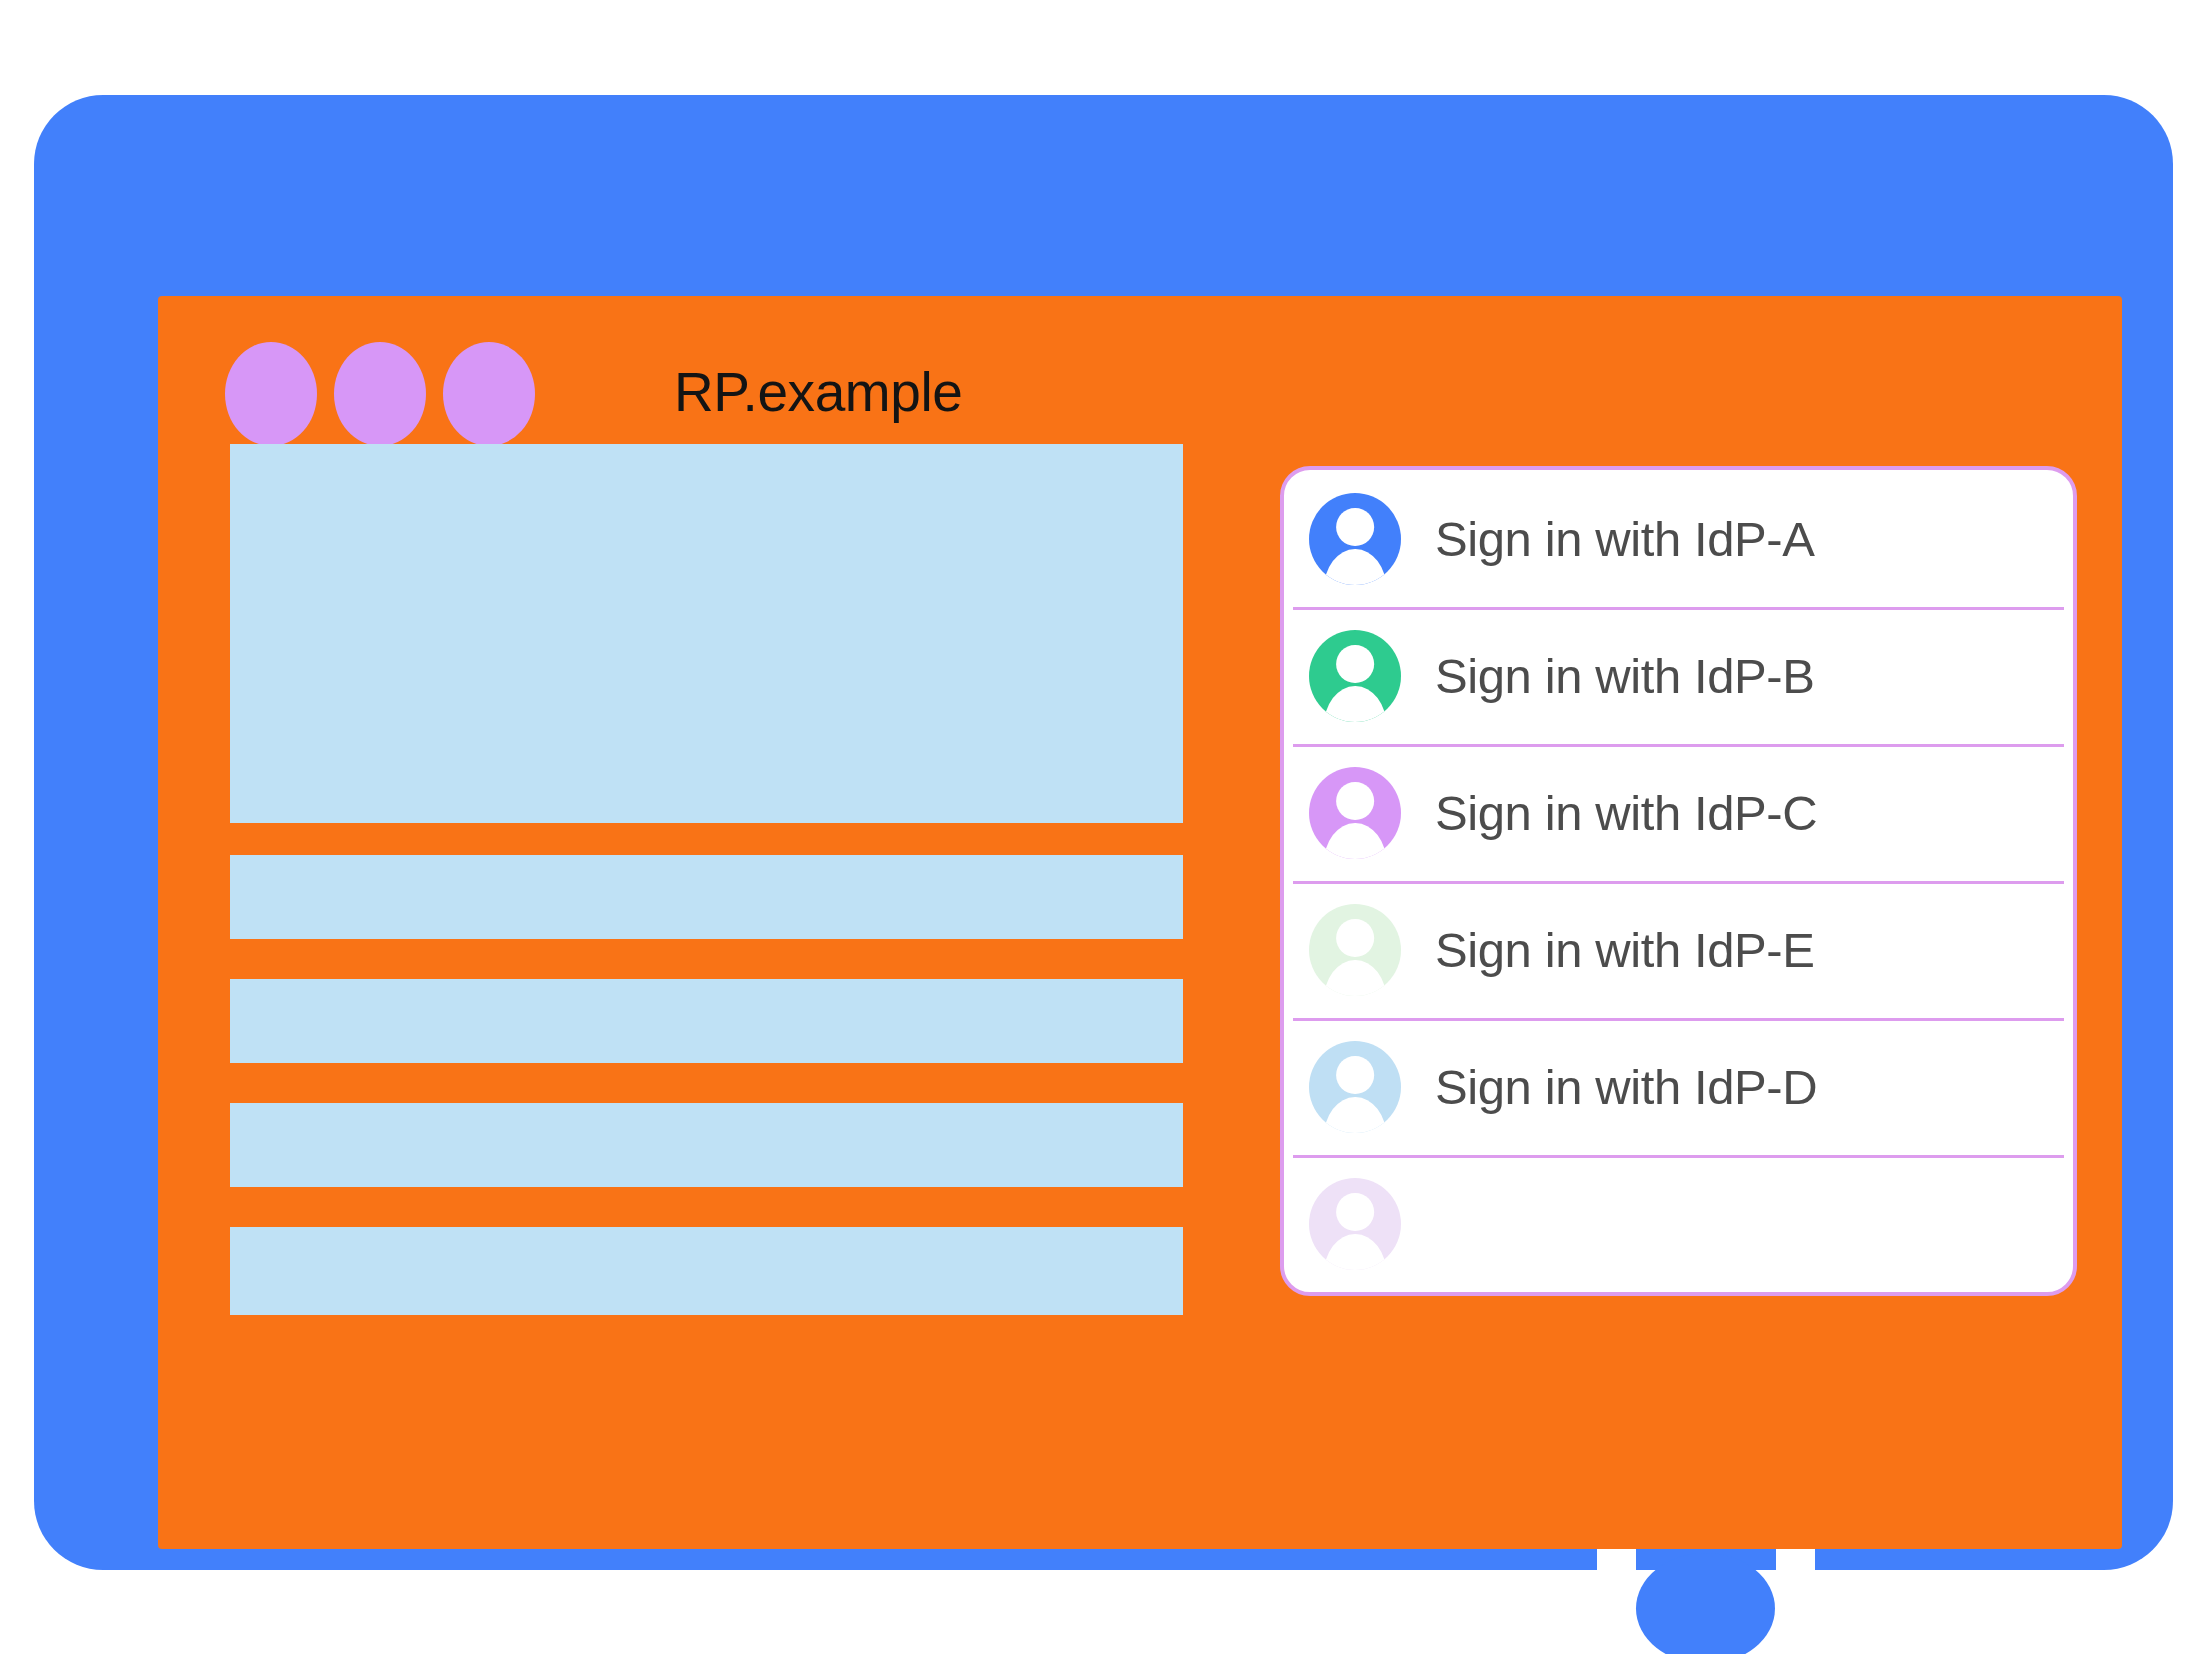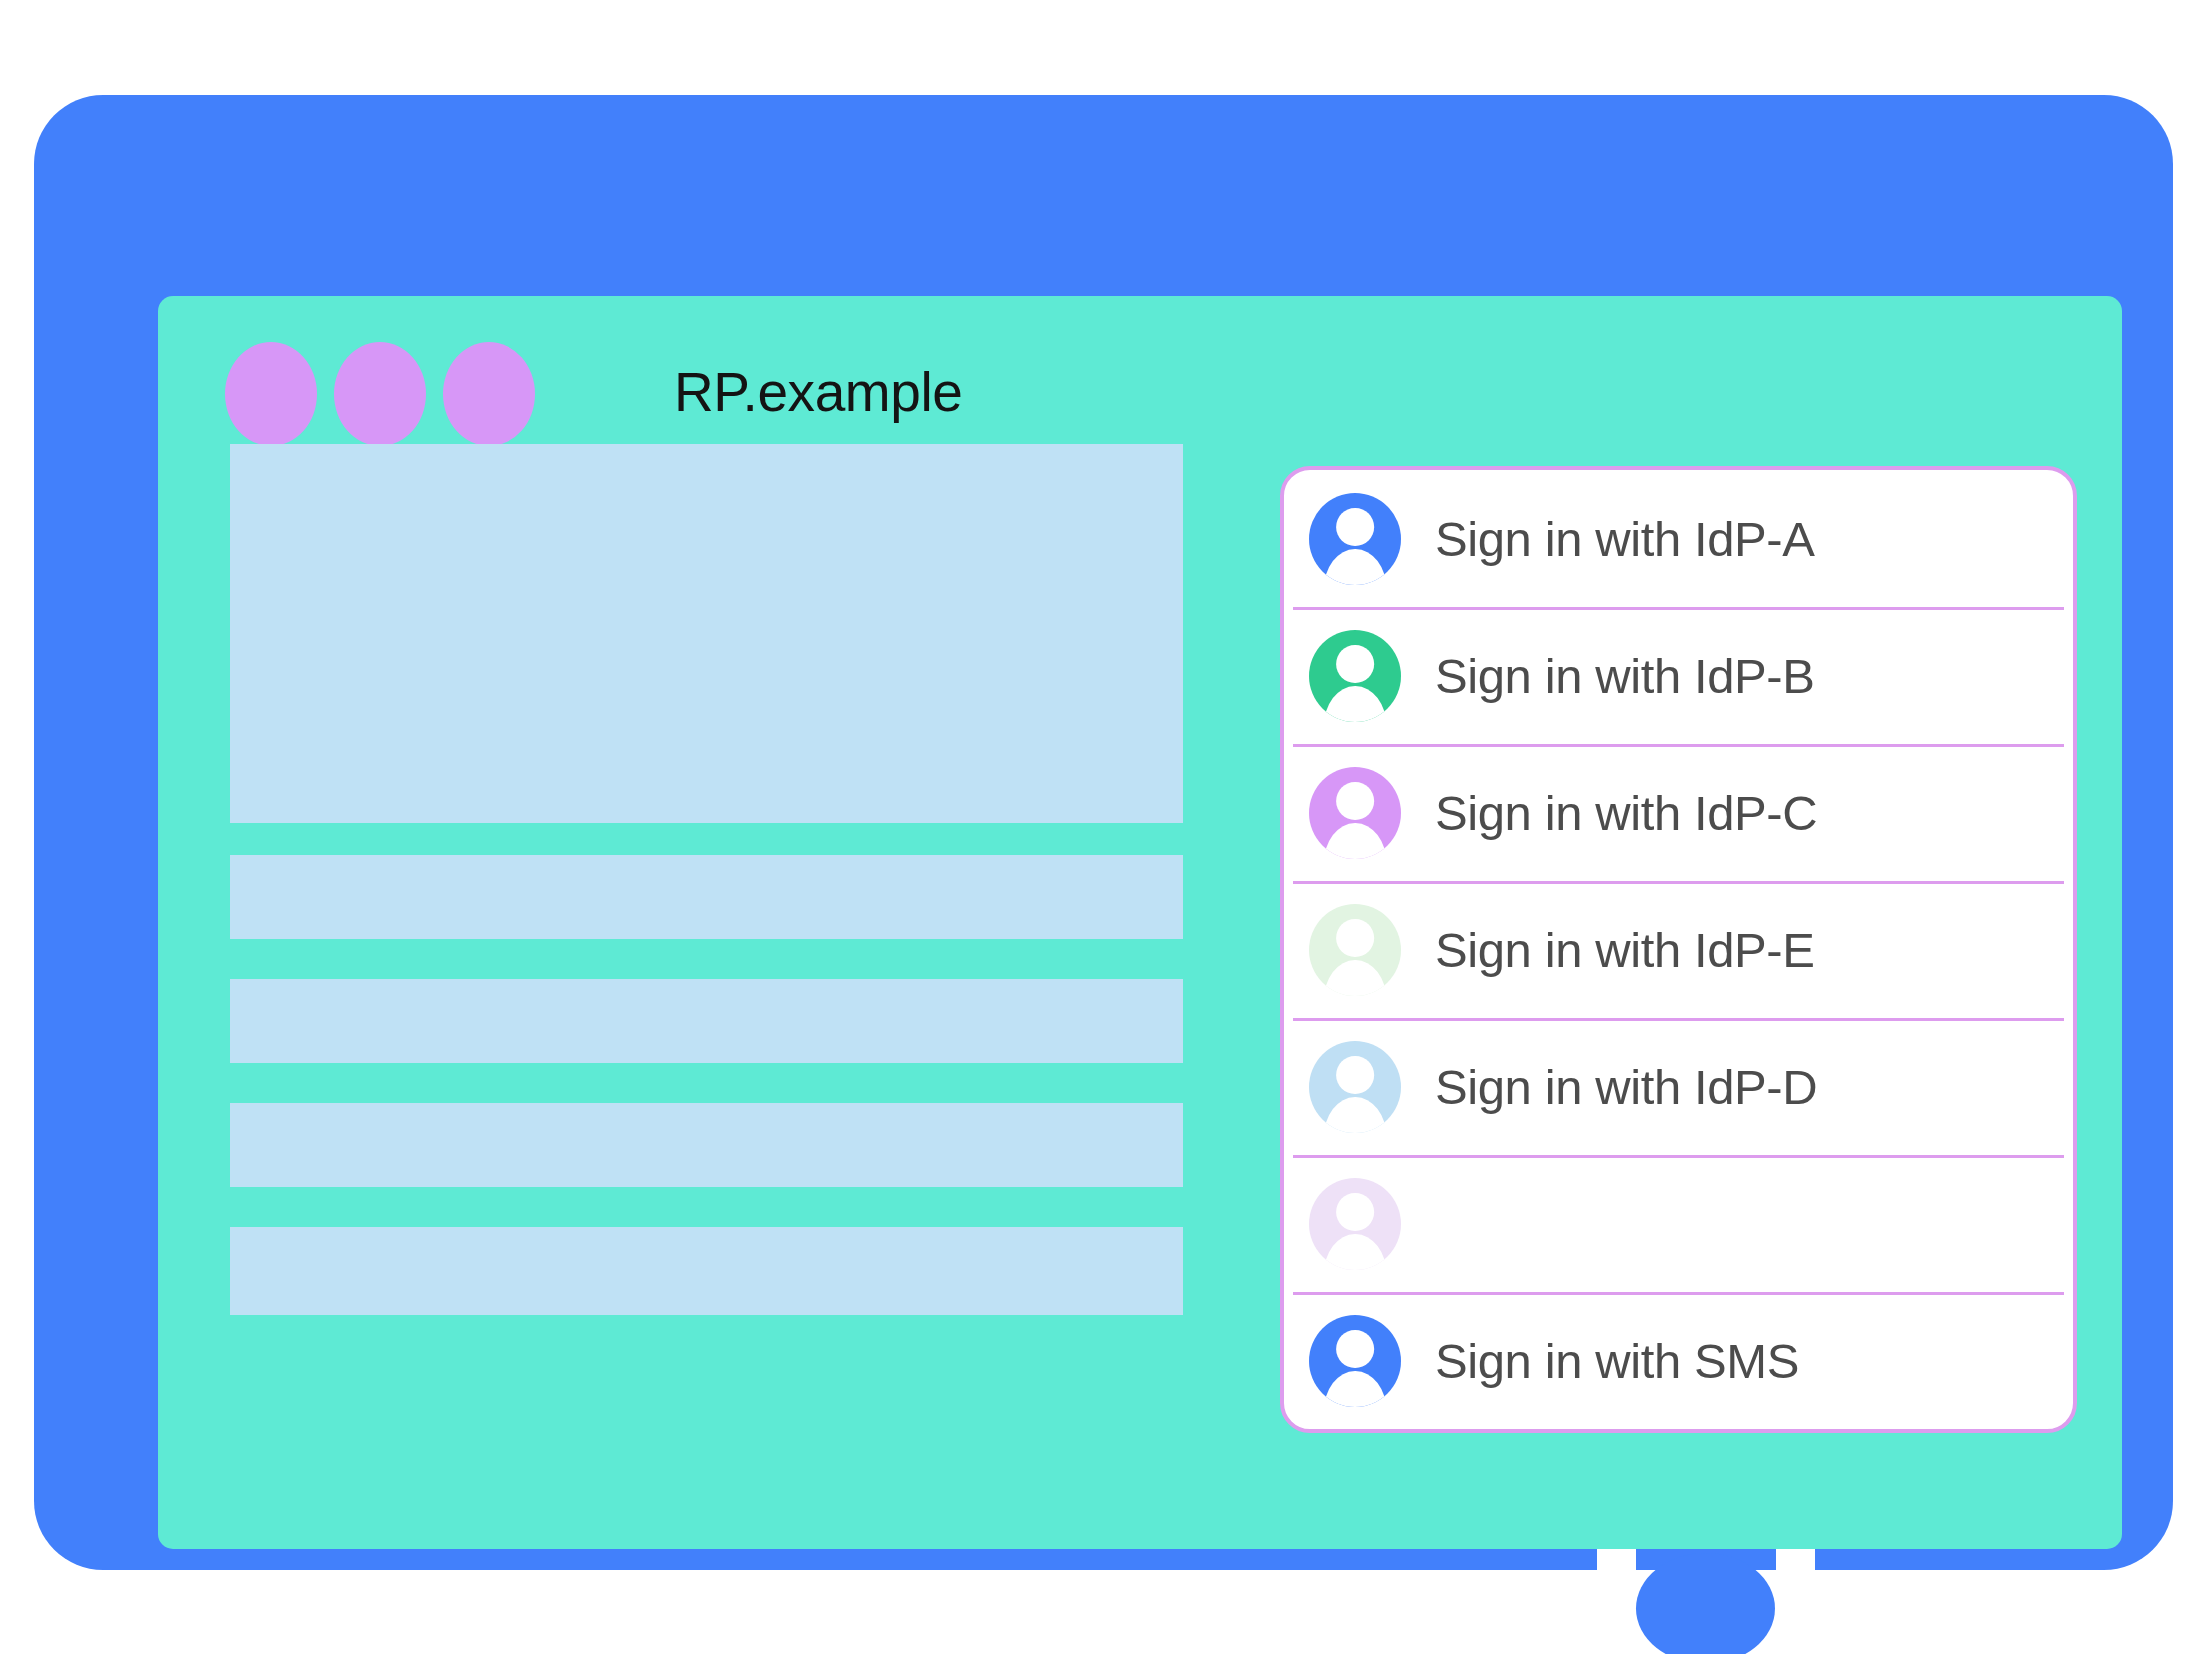--- a/index.html
+++ b/index.html
@@ -27,22 +27,22 @@
     border-radius: 69px;
   }
 
   
   #screen {
     position: absolute;
     left: 124px;
     top: 201px;
     width: 1964px;
     height: 1253px;
-    background: #5eead4;
-    border-radius: 15px;
+    background: #f97316;
+    border-radius: 4px;
     overflow: hidden;
   }
 
   
   .bezel-gap {
     position: absolute;
     top: 1454px;
     height: 119px;
     background: #ffffff;
   }
@@ -234,27 +234,20 @@
         <span class="account-label">Sign in with IdP-D</span>
       </div>
 
       <div class="account-row">
         <span class="avatar" style="background:#eee1f7">
           <span class="head"></span>
             <span class="body"></span>
         </span>
       </div>
 
-      <div class="account-row">
-        <span class="avatar" style="background:#4280fb">
-          <span class="head"></span>
-            <span class="body"></span>
-        </span>
-        <span class="account-label">Sign in with SMS</span>
-      </div>
 
     </div>
 
   </div>
 
   <div class="bezel-gap" id="bezel-gap-left"></div>
   <div class="bezel-gap" id="bezel-gap-right"></div>
   <div id="home-button"></div>
 
 </div>

